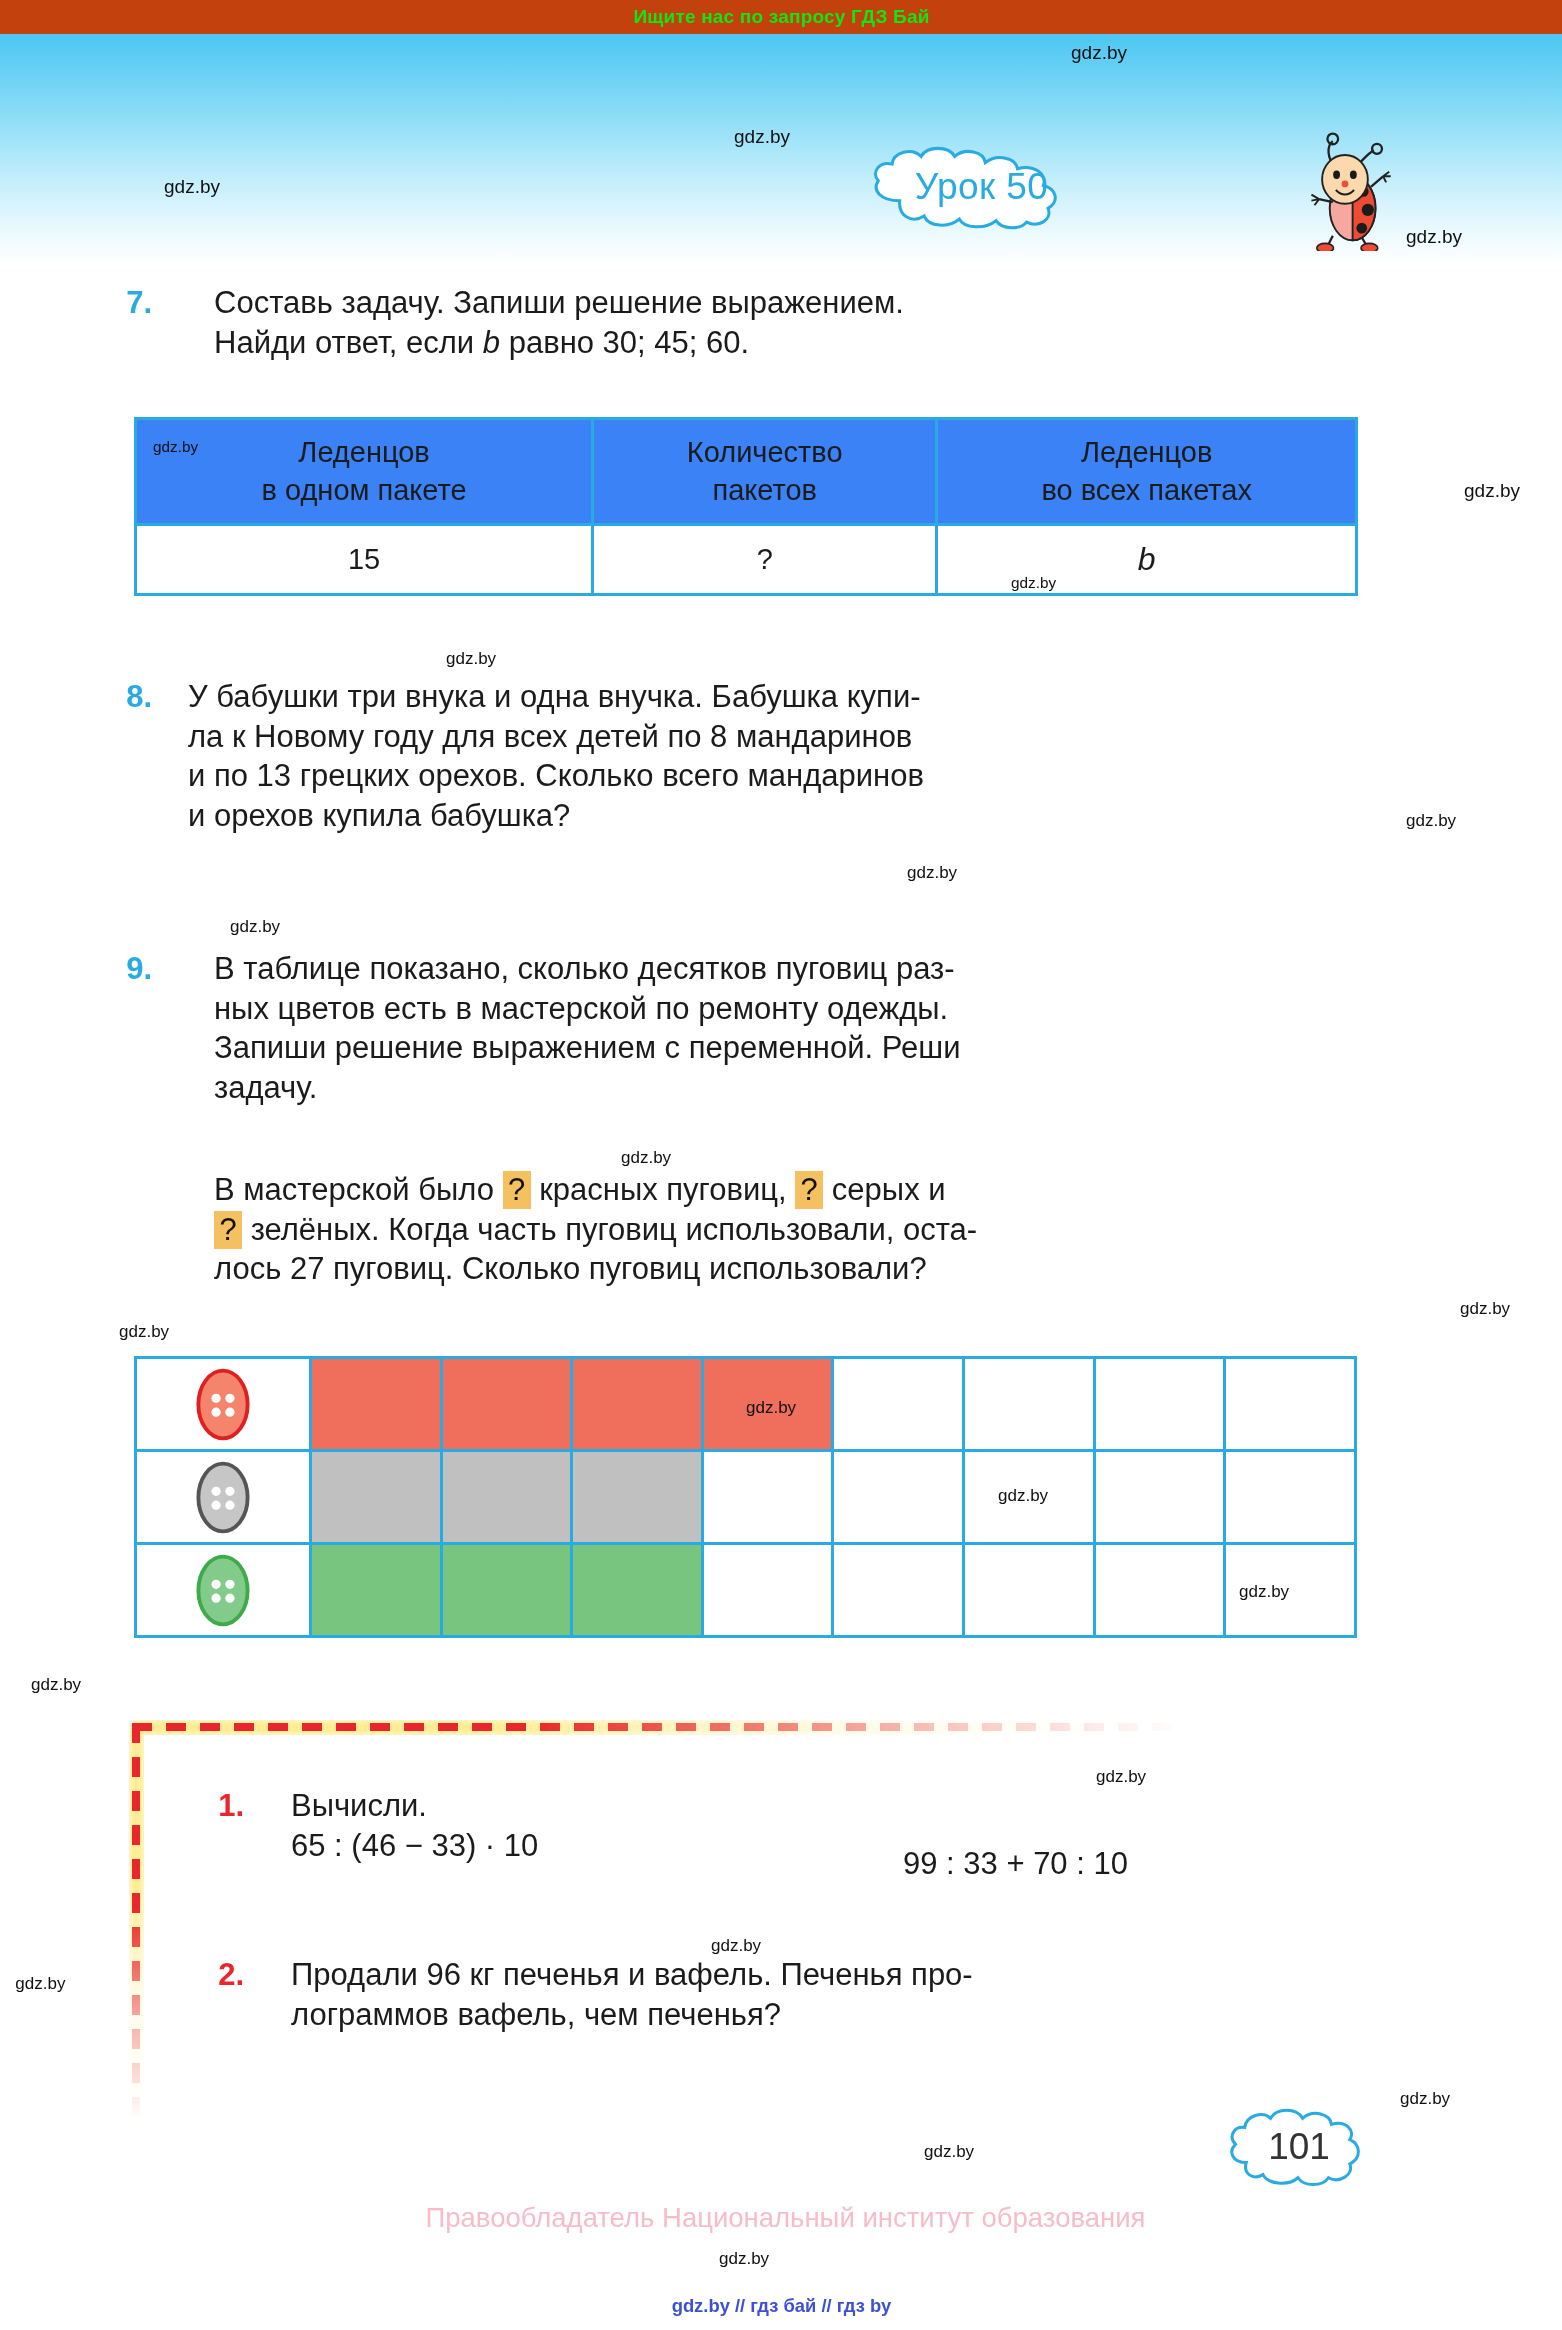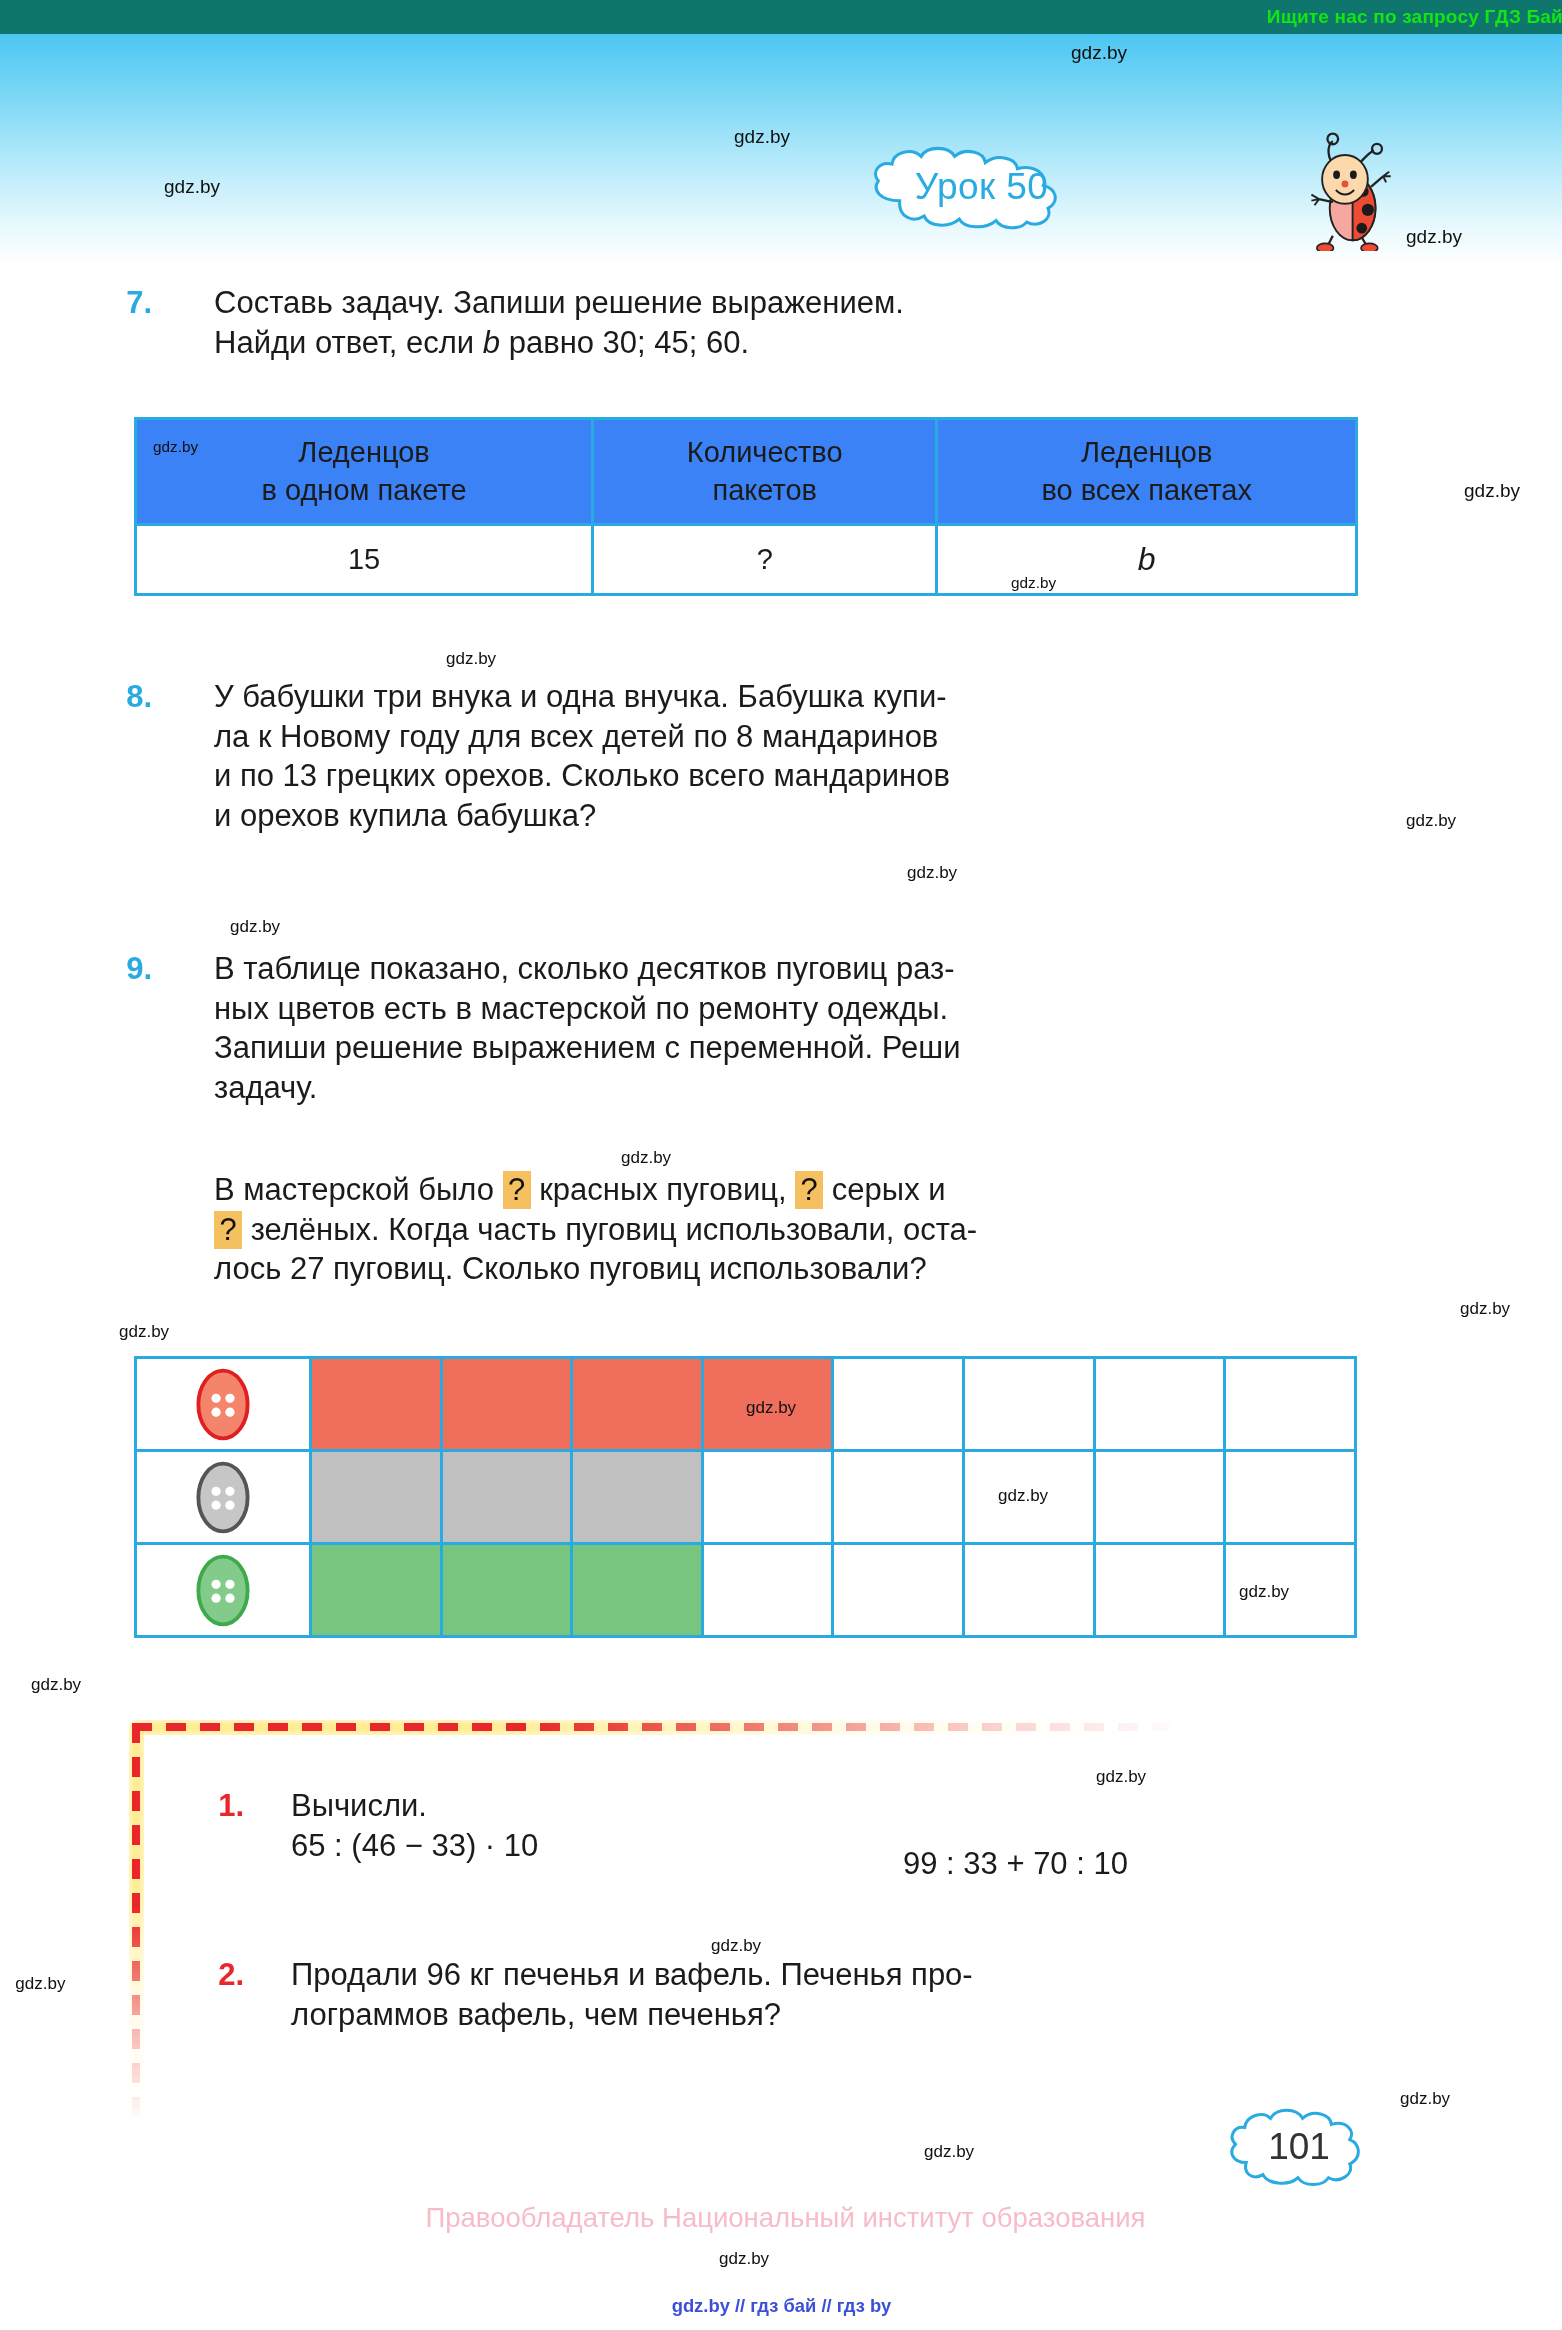--- a/index.html
+++ b/index.html
@@ -6,21 +6,21 @@
   body{
     width:1563px;height:2330px;position:relative;overflow:hidden;
     background:#ffffff;
     font-family:"Liberation Sans", sans-serif;
     color:#1b1b1b;
   }
 
   
   #promo-banner{
     position:absolute;left:0;top:0;width:1563px;height:34px;
-    background:#0f766e;display:flex;align-items:center;justify-content:flex-end;
+    background:#c2410c;display:flex;align-items:center;justify-content:center;
     z-index:30;
   }
   #promo-banner .txt{
     color:#12e612;font-size:19px;font-weight:bold;letter-spacing:0.2px;
   }
 
   
   #sky{
     position:absolute;left:0;top:34px;width:1563px;height:230px;
     background:linear-gradient(to bottom,#4cc6f2 0%,#7ed8f6 28%,#bdecfb 60%,#e8f9fe 84%,#ffffff 100%);
@@ -229,21 +229,21 @@
   <tr class="body">
     <td>15</td>
     <td>?</td>
     <td><span class="italic-b">b</span></td>
   </tr>
 </tbody>
   </table>
 
 <div class="task" style="left:134px;top:677px;width:1239px;">
   <span class="tasknum blue" style="left:-7.7px;top:1.5px;">8.</span>
-  <div class="tasktext" style="margin-left:80px;width:1155px;">
+  <div class="tasktext" style="margin-left:54px;width:1155px;">
     <div>У бабушки три внука и одна внучка. Бабушка купи-</div>
     <div>ла к Новому году для всех детей по 8 мандаринов</div>
     <div>и по 13 грецких орехов. Сколько всего мандаринов</div>
     <div class="last">и орехов купила бабушка?</div>
   </div>
 </div>
 
 <div class="task" style="left:134px;top:949px;width:1239px;">
   <span class="tasknum blue" style="left:-7.7px;top:1.5px;">9.</span>
   <div class="tasktext" style="margin-left:80px;width:1155px;">

